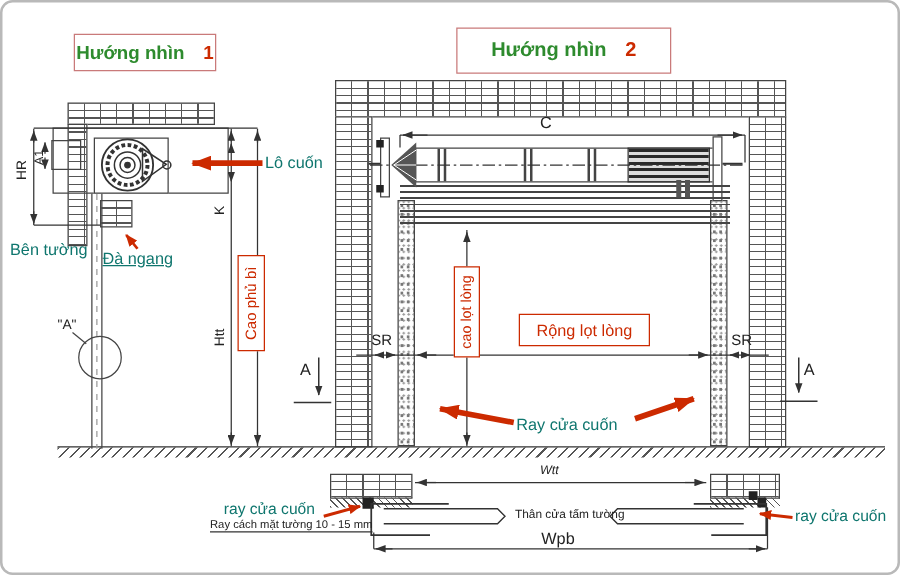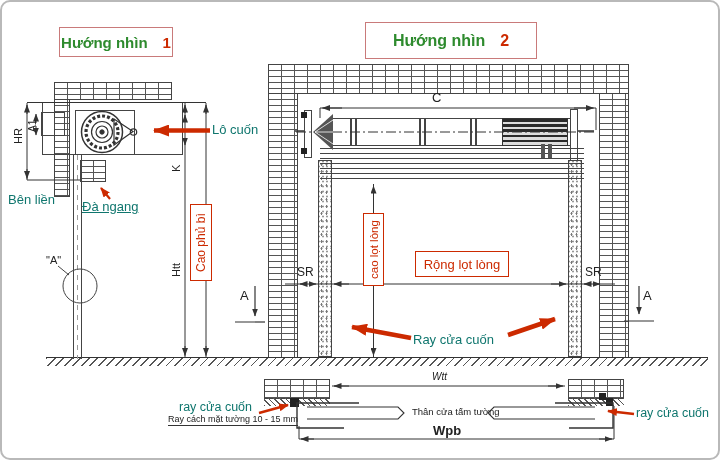--- a/index.html
+++ b/index.html
@@ -61,21 +61,21 @@
   <div class="abs rail1" style="left:71px;top:153px;width:9px;height:204px;"></div>
 
   <div class="abs dimlbl vtext" style="left:9px;top:116px;width:14px;height:36px;font-size:11px;">HR</div>
   <div class="abs dimlbl vtext" style="left:24px;top:110px;width:12px;height:28px;font-size:10px;">A1</div>
   <div class="abs dimlbl vtext" style="left:168px;top:156px;width:12px;height:20px;font-size:11px;">K</div>
   <div class="abs dimlbl vtext" style="left:167px;top:250px;width:14px;height:36px;font-size:11px;">Htt</div>
   <div class="abs redbox vtext" style="left:188px;top:202px;width:22px;height:77px;font-size:12px;">Cao phủ bì</div>
 
   <div class="abs redlbl" style="left:210px;top:120px;">Lô cuốn</div>
   <div class="abs redlbl" style="left:80px;top:197px;text-decoration:underline;">Đà ngang</div>
-  <div class="abs redlbl" style="left:6px;top:190px;">Bên liền</div>
+  <div class="abs redlbl" style="left:6px;top:190px;">Bên tường</div>
   <div class="abs dimlbl" style="left:44px;top:252px;font-size:11px;">"A"</div>
   <div class="abs smalllbl" style="left:166px;top:364px;border-bottom:1px solid #333;padding-bottom:1px;font-size:9px;margin-top:48px;">Ray cách mặt tường 10 - 15 mm</div>
 
   <div class="abs brick" style="left:266px;top:62px;width:361px;height:30px;"></div>
   <div class="abs brick" style="left:266px;top:91px;width:30px;height:265px;"></div>
   <div class="abs brick" style="left:597px;top:91px;width:30px;height:265px;"></div>
 
   <div class="abs whitebox" style="left:302px;top:108px;width:8px;height:48px;border-width:1.2px;"></div>
   <div class="abs darkbit" style="left:299px;top:110px;width:6px;height:6px;"></div>
   <div class="abs darkbit" style="left:299px;top:146px;width:6px;height:6px;"></div>
@@ -91,37 +91,37 @@
   <div class="abs darkbit" style="left:539px;top:142px;width:4px;height:14px;background:#555;"></div>
   <div class="abs darkbit" style="left:546px;top:142px;width:4px;height:14px;background:#555;"></div>
   <div class="abs slats" style="left:318px;top:146px;width:264px;height:34px;"></div>
   <div class="abs stipple" style="left:316px;top:158px;width:14px;height:197px;"></div>
   <div class="abs stipple" style="left:566px;top:158px;width:14px;height:197px;"></div>
 
   <div class="abs dimlbl" style="left:430px;top:88px;font-size:13px;">C</div>
   <div class="abs dimlbl" style="left:295px;top:263px;">SR</div>
   <div class="abs dimlbl" style="left:583px;top:263px;">SR</div>
   <div class="abs redbox vtext" style="left:361px;top:211px;width:21px;height:73px;font-size:11.5px;">cao lọt lòng</div>
-  <div class="abs redbox" style="left:413px;top:249px;width:94px;height:26px;font-size:13px;">Rộng lọt lòng</div>
+  <div class="abs redbox" style="left:413px;top:249px;width:105px;height:26px;font-size:13px;">Rộng lọt lòng</div>
   <div class="abs redlbl" style="left:411px;top:330px;">Ray cửa cuốn</div>
   <div class="abs dimlbl" style="left:238px;top:286px;font-size:13px;">A</div>
   <div class="abs dimlbl" style="left:641px;top:286px;font-size:13px;">A</div>
 
   <div class="abs ground" style="left:44px;top:355px;width:662px;height:9px;"></div>
 
   <div class="abs brick" style="left:262px;top:377px;width:66px;height:20px;"></div>
   <div class="abs hatch" style="left:262px;top:396px;width:66px;height:8px;"></div>
   <div class="abs brick" style="left:566px;top:377px;width:56px;height:20px;"></div>
   <div class="abs hatch" style="left:566px;top:396px;width:56px;height:8px;"></div>
   <div class="abs darkbit" style="left:288px;top:396px;width:9px;height:9px;"></div>
   <div class="abs darkbit" style="left:597px;top:391px;width:7px;height:7px;"></div>
   <div class="abs darkbit" style="left:604px;top:396px;width:7px;height:8px;"></div>
 
   <div class="abs dimlbl" style="left:430px;top:369px;font-size:10px;font-style:italic;">Wtt</div>
-  <div class="abs dimlbl" style="left:431px;top:421px;font-size:13px;font-weight:bold;">Wpb</div>
+  <div class="abs dimlbl" style="left:431px;top:421px;font-size:13px;">Wpb</div>
   <div class="abs smalllbl" style="left:410px;top:404px;">Thân cửa tấm tường</div>
   <div class="abs redlbl" style="left:177px;top:398px;font-size:12.5px;">ray cửa cuốn</div>
   <div class="abs redlbl" style="left:634px;top:404px;font-size:12.5px;">ray cửa cuốn</div>
 
   <svg id="svg-lines" class="layer" width="720" height="460" viewBox="0 0 720 460">
     <defs>
       <marker id="ah" markerUnits="userSpaceOnUse" markerWidth="8" markerHeight="6" refX="7.5" refY="3" orient="auto">
           <path d="M0,0L8,3L0,6Z" fill="#333"></path>
         </marker>
     </defs>

